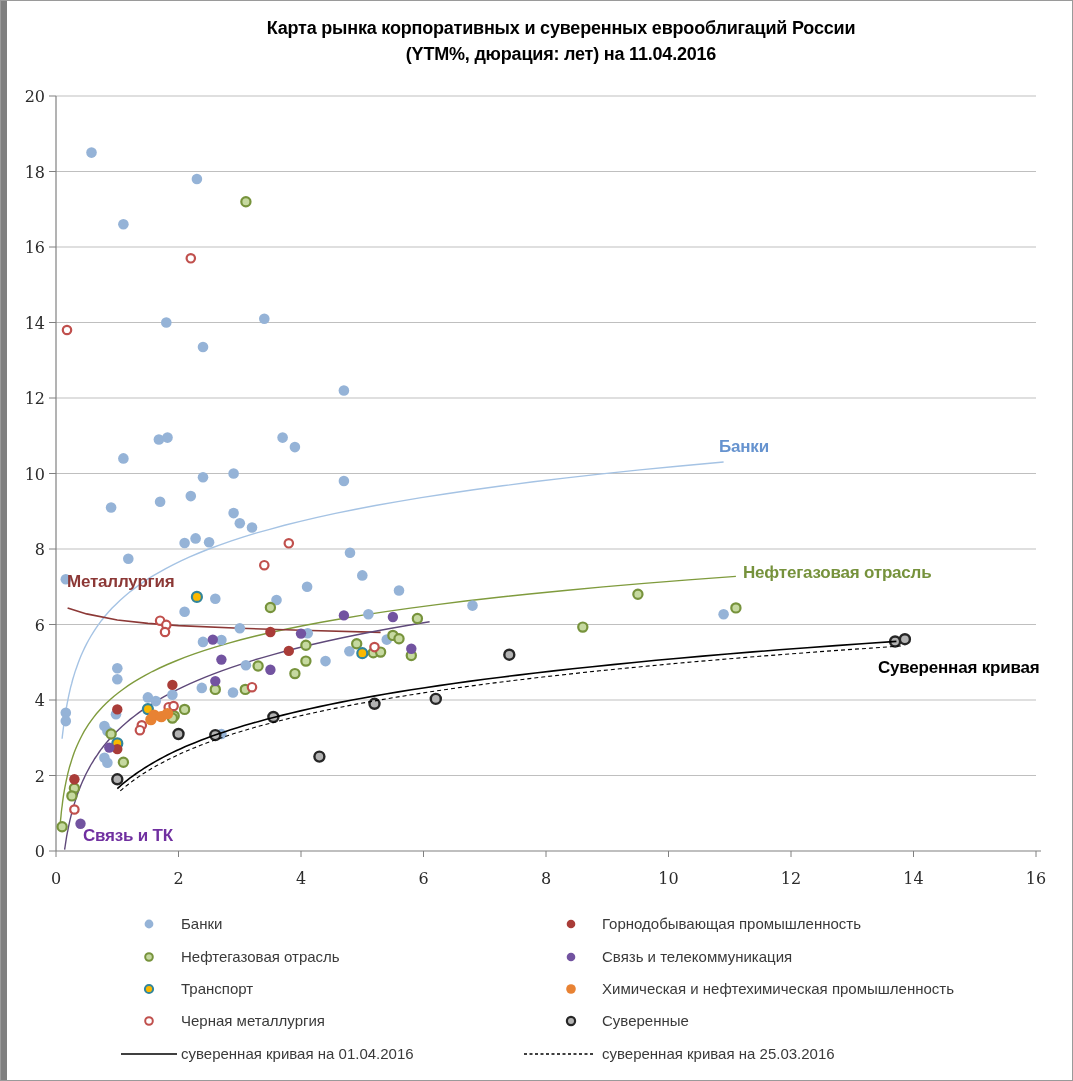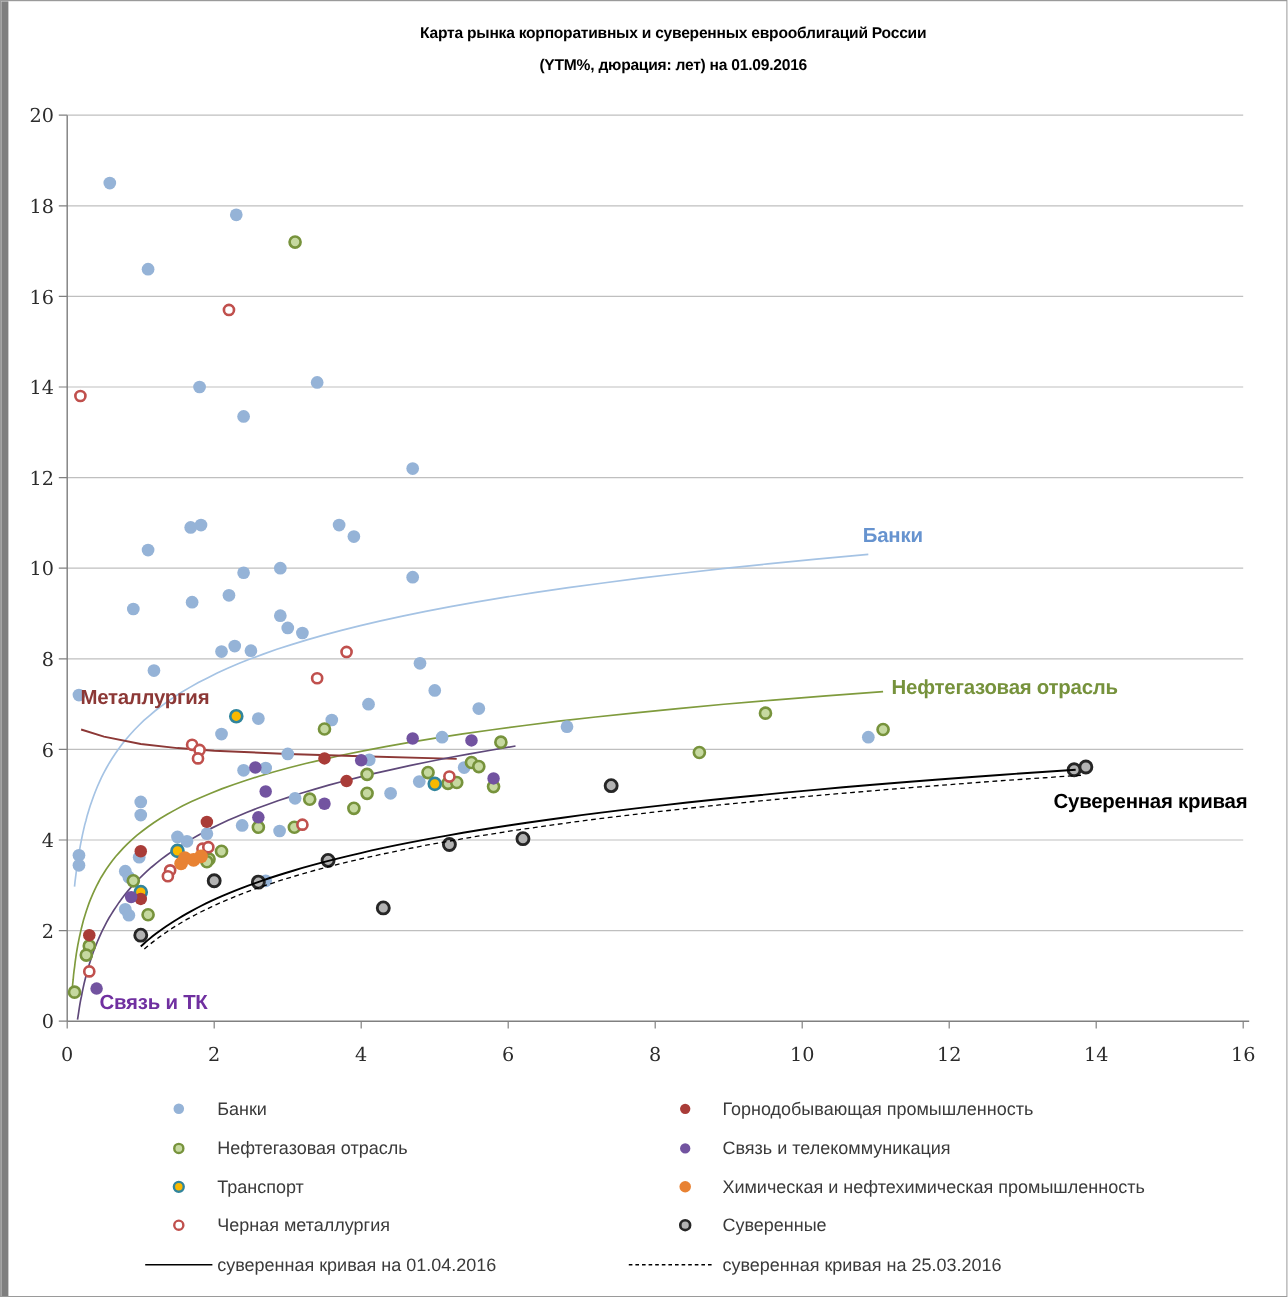--- a/index.html
+++ b/index.html
@@ -4,35 +4,35 @@
 <style>
   html,body{margin:0;padding:0;background:#eee;}
   #canvas{
     position:relative;width:1073px;height:1081px;background:#ffffff;
     border:1px solid #9a9a9a;box-sizing:border-box;overflow:hidden;
     font-family:"Liberation Sans",sans-serif;
   }
   #left-strip{position:absolute;left:0;top:0;width:6px;height:1081px;background:#7f7f7f;}
   #title-block{position:absolute;left:0;top:14px;width:1073px;text-align:center;}
   #title-block .t1,#title-block .t2{
-    font-weight:bold;color:#000;font-size:13px;line-height:26px;letter-spacing:-0.2px;padding-left:47px;
+    font-weight:bold;color:#000;font-size:18px;line-height:26px;letter-spacing:-0.2px;padding-left:47px;
   }
   #chart-svg{position:absolute;left:0;top:0;}
   .tick-label{font-family:"DejaVu Serif",serif;font-size:16px;fill:#2b2b2b;}
   .curve-label{font-family:"Liberation Sans",sans-serif;font-weight:bold;font-size:17px;letter-spacing:-0.2px;}
   .legend-label{font-family:"Liberation Sans",sans-serif;font-size:15px;fill:#3a3a3a;}
 </style>
 </head>
 <body>
 
 <div id="canvas">
   <div id="left-strip"></div>
   <div id="title-block">
     <div class="t1">Карта рынка корпоративных и суверенных еврооблигаций России</div>
-    <div class="t2">(YTM%, дюрация: лет) на 01.09.2016</div>
+    <div class="t2">(YTM%, дюрация: лет) на 11.04.2016</div>
   </div>
   <svg id="chart-svg" width="1073" height="1081" viewBox="0 0 1073 1081">
       <line x1="48" y1="850" x2="55" y2="850" stroke="#808080" stroke-width="1"></line>
       <text x="44" y="856" text-anchor="end" class="tick-label">0</text>
       <line x1="55" y1="774.5" x2="1035" y2="774.5" stroke="#bfbfbf" stroke-width="1"></line>
       <line x1="48" y1="774.5" x2="55" y2="774.5" stroke="#808080" stroke-width="1"></line>
       <text x="44" y="780.5" text-anchor="end" class="tick-label">2</text>
       <line x1="55" y1="699" x2="1035" y2="699" stroke="#bfbfbf" stroke-width="1"></line>
       <line x1="48" y1="699" x2="55" y2="699" stroke="#808080" stroke-width="1"></line>
       <text x="44" y="705" text-anchor="end" class="tick-label">4</text>

